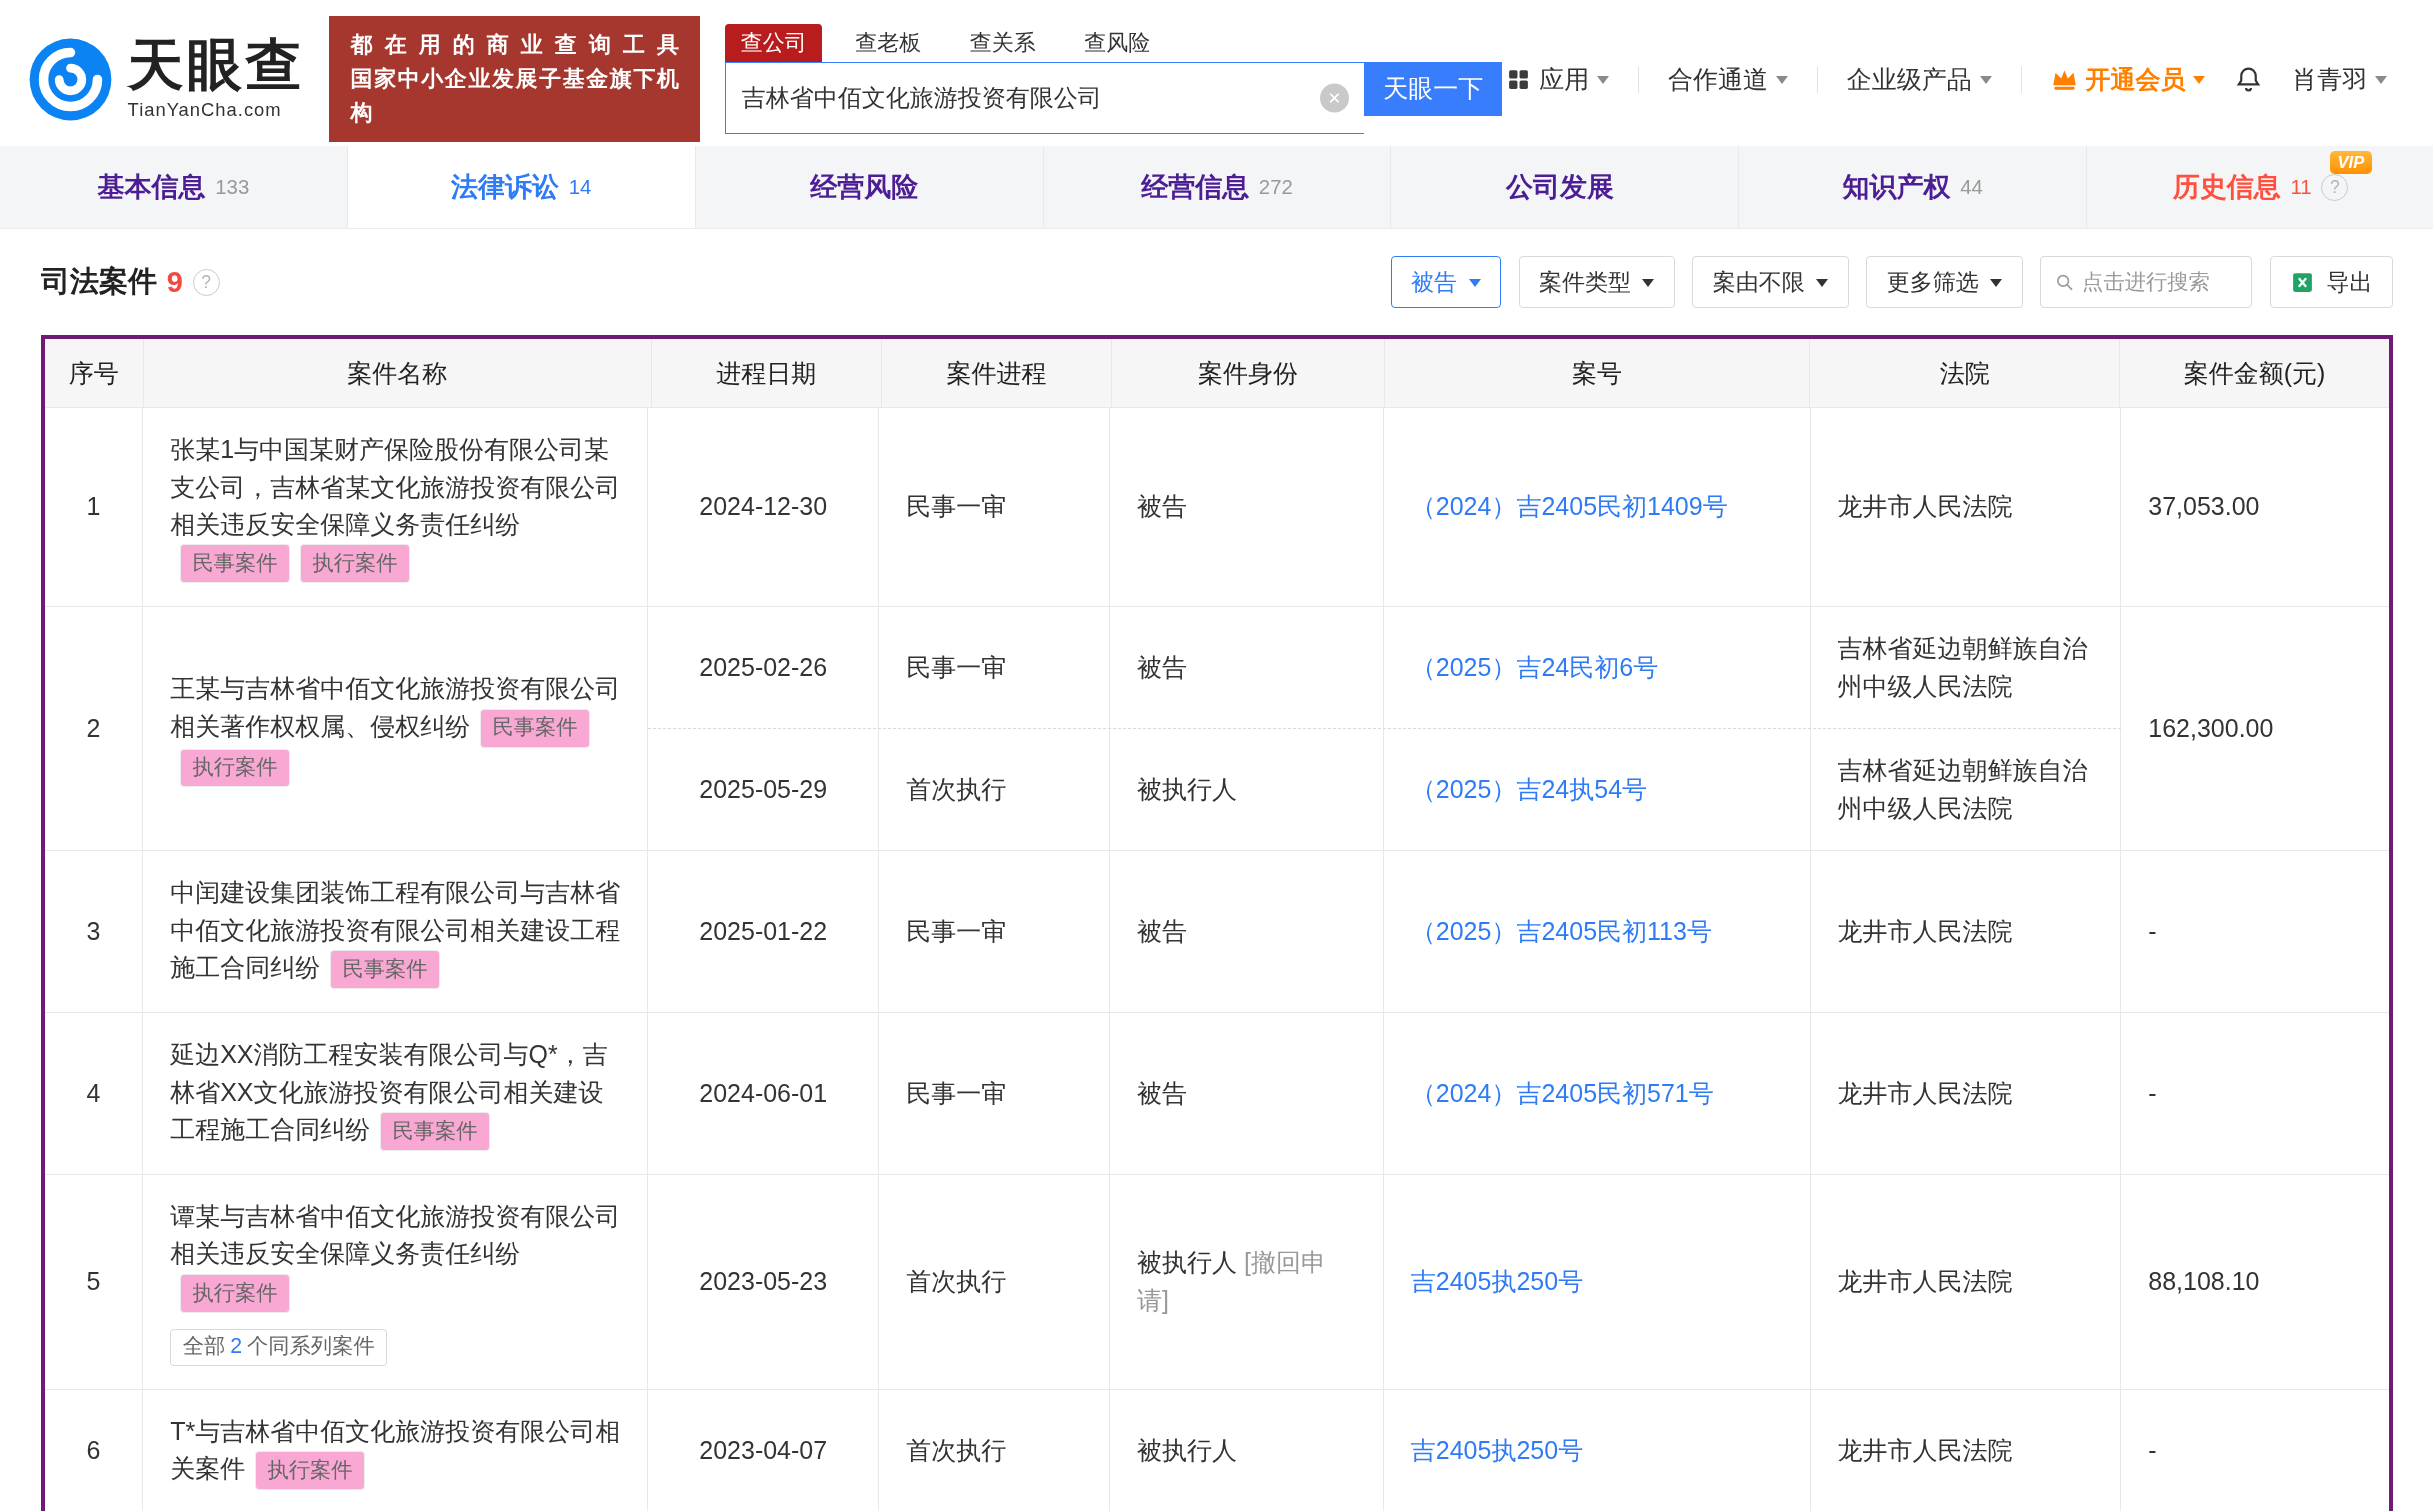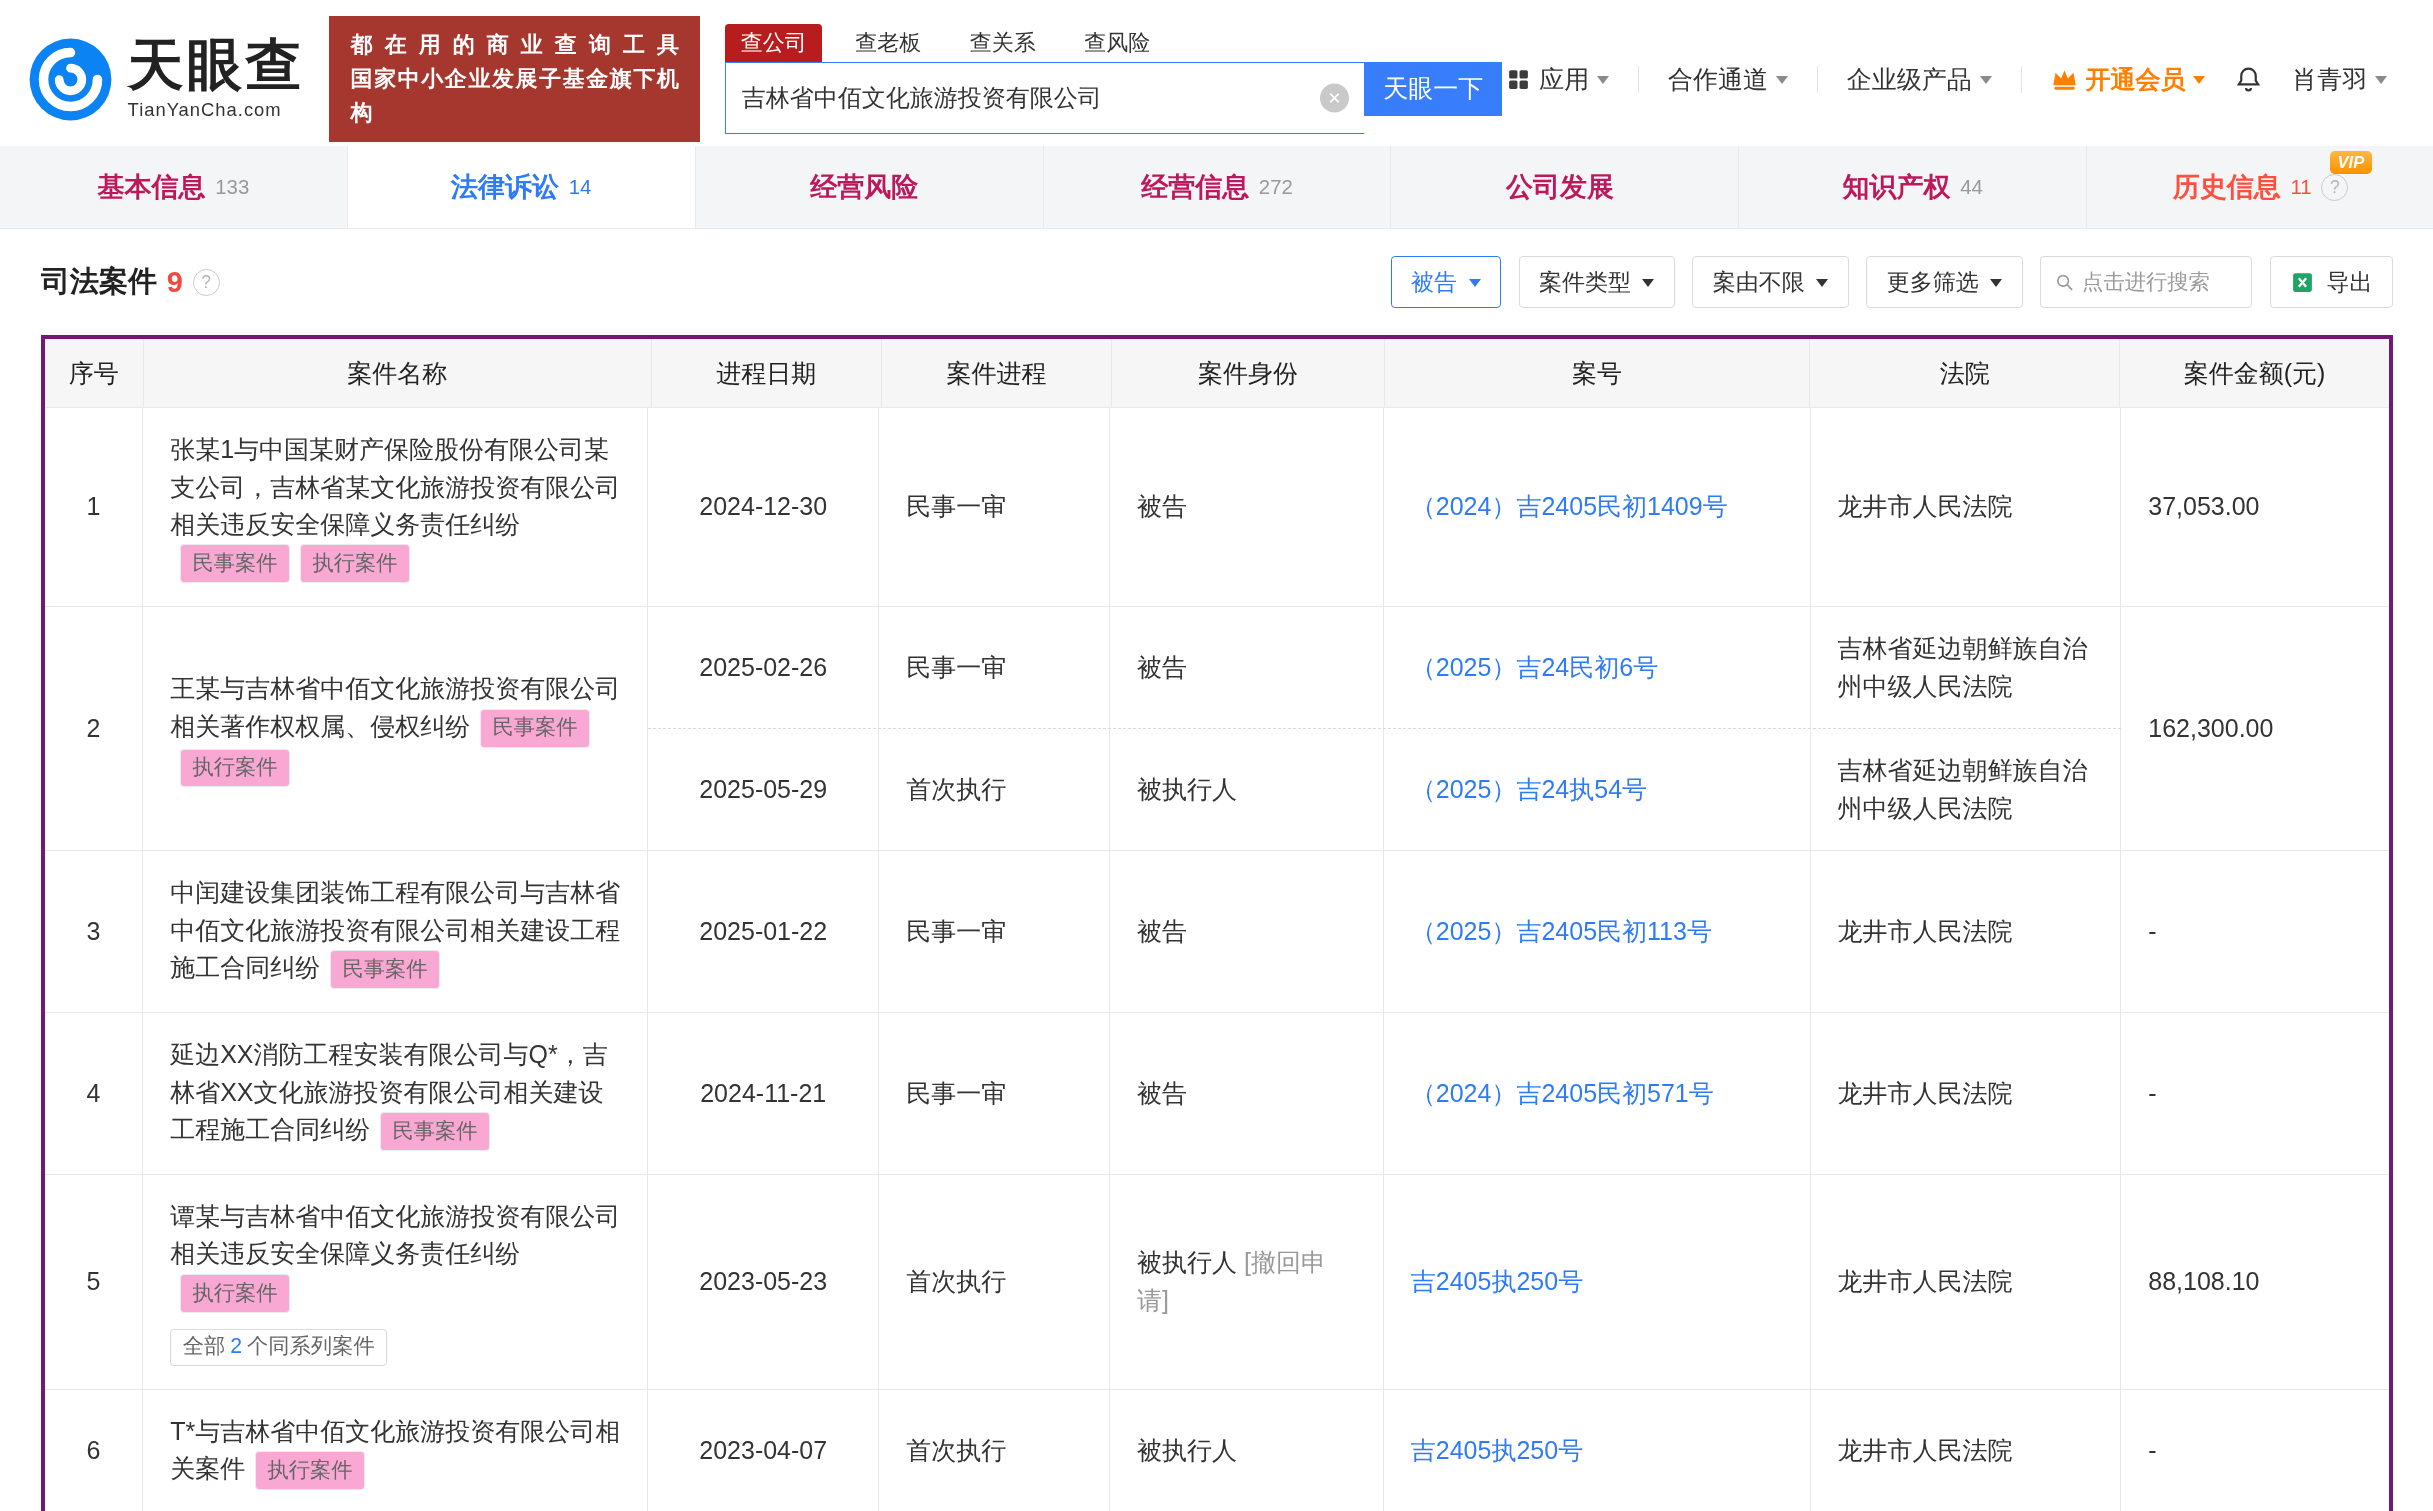--- a/index.html
+++ b/index.html
@@ -33,21 +33,21 @@
     border-top:8.7px solid currentColor;display:inline-block;margin-top:2.9px}
   .tri.gray{color:#8a8a8a}
   .divider{width:1px;height:27px;background:#e3e3e3}
   .navitem.vip{color:#ff8000;font-weight:bold}
 
   
   .tabbar{display:flex;height:83px;background:#f4f5f6;border-bottom:1px solid #ececec}
   .tab{flex:1;display:flex;align-items:center;justify-content:center;gap:9.7px;position:relative;
     cursor:pointer;border-right:1px solid #e9e9e9}
   .tab:last-child{border-right:none}
-  .tlabel{font-size:27px;font-weight:bold;color:#be185d}
+  .tlabel{font-size:27px;font-weight:bold;color:#4c1d95}
   .tcount{font-size:20.4px;color:#999}
   .tab.active{background:#fff}
   .tab.active .tlabel,.tab.active .tcount{color:#2f7bf5}
   .tab.vip .tlabel,.tab.vip .tcount{color:#ff4f3e}
   .vipbadge{position:absolute;top:4.9px;right:62px;background:linear-gradient(180deg,#ffb93d,#ff9000);
     color:#fff;font-size:16.5px;font-weight:bold;padding:1.9px 7.8px;border-radius:4.9px;line-height:1.2;font-style:italic}
   .help{width:27px;height:27px;border:1.9px solid #c9c9c9;border-radius:50%;color:#b3b3b3;font-size:17.5px;
     display:inline-flex;align-items:center;justify-content:center;cursor:pointer;flex:none}
   .help::before{content:"?"}
 
@@ -337,21 +337,21 @@
 
       <div class="trow">
         <div class="cell c1">4</div>
         <div class="cell c2">
           <div class="name-wrap">
             <span>延边XX消防工程安装有限公司与Q*，吉林省XX文化旅游投资有限公司相关建设工程施工合同纠纷</span><span class="tag">民事案件</span>
           </div>
         </div>
         <div class="mid">
           <div class="subrow">
-            <div class="cell c3">2024-11-21</div>
+            <div class="cell c3">2024-06-01</div>
             <div class="cell c4">民事一审</div>
             <div class="cell c5">被告</div>
             <div class="cell c6">
                 <span class="link">（2024）吉2405民初571号</span>
               </div>
             <div class="cell c7">龙井市人民法院</div>
           </div>
         </div>
         <div class="cell c8">-</div>
       </div>

